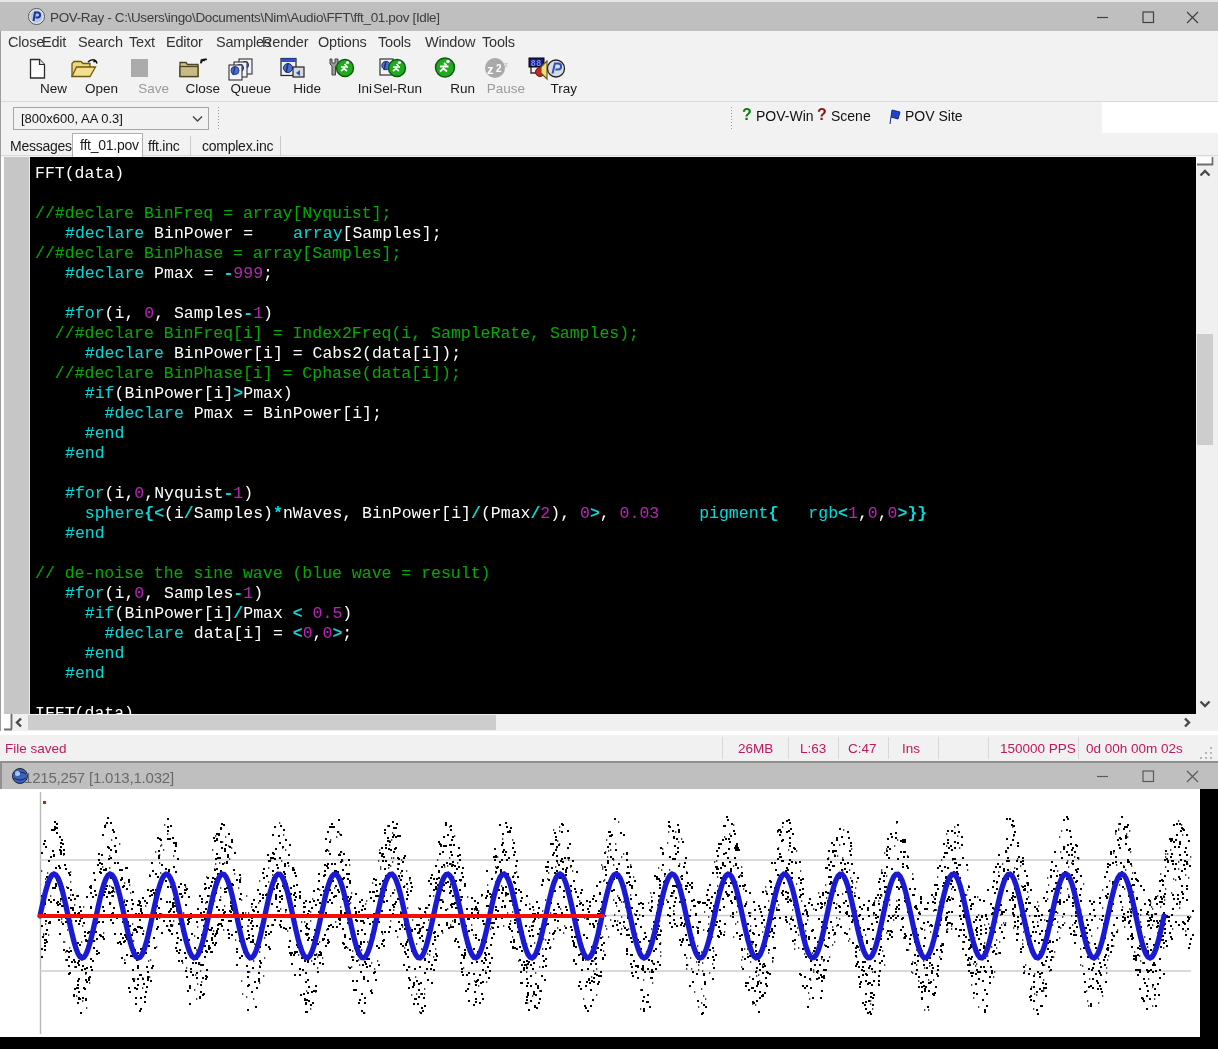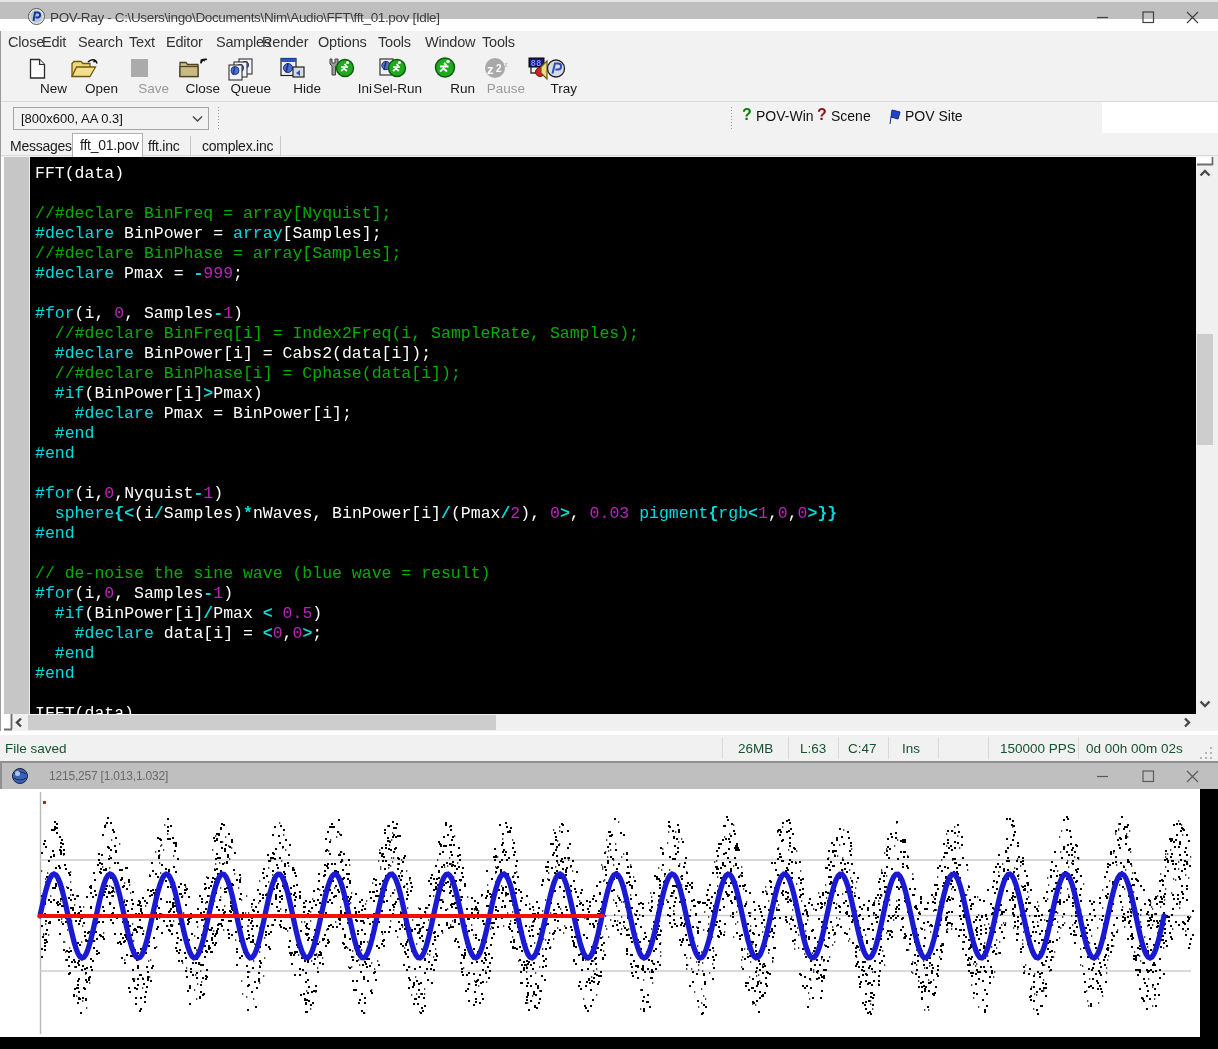--- a/index.html
+++ b/index.html
@@ -1,20 +1,20 @@
 <!DOCTYPE html>
 <html><head>
 <meta charset="utf-8">
 <style>
   html,body{margin:0;padding:0;width:1218px;height:1049px;overflow:hidden;background:#fff;}
   body{font-family:"Liberation Sans",sans-serif;position:relative;}
   .abs{position:absolute;}
   
   #topedge{left:0;top:0;width:1218px;height:2px;background:#e5e5e5;}
-  #titlebar{left:0;top:2px;width:1218px;height:17px;background:#bfbfbf;}
+  #titlebar{left:0;top:2px;width:1218px;height:29px;background:#bfbfbf;}
   #title-text{left:50px;top:8px;font-size:13.5px;letter-spacing:-0.35px;color:#3c3c3c;white-space:pre;}
   
   #menubar{left:0;top:31px;width:1218px;height:24px;background:#f2f2f2;font-size:14.5px;color:#333;letter-spacing:-0.2px;}
   #menubar span{position:absolute;top:3px;}
   
   #toolbar{left:0;top:55px;width:1218px;height:46px;background:#f2f2f2;border-bottom:1px solid #d9d9d9;}
   .tblabel{position:absolute;top:26px;font-size:13.5px;color:#1a1a1a;text-align:right;width:60px;}
   #statebox{left:1014px;top:0px;width:204px;height:46px;border-left:1px solid #d9d9d9;font-size:13px;color:#111;}
   #progress{position:absolute;left:5px;top:29px;width:190px;height:13px;background:#e9e9e9;border:1px solid #bdbdbd;}
   
@@ -30,40 +30,40 @@
   #tabbar{left:0;top:133px;width:1218px;height:24px;background:#f2f2f2;font-size:14px;color:#1a1a1a;letter-spacing:-0.25px;}
   .tab{position:absolute;top:3px;height:20px;border-right:1px solid #c9c9c9;}
   .tab .tx{position:absolute;top:2px;}
   #tab-active{position:absolute;left:72px;top:0px;width:71px;height:24px;background:#fff;border:1px solid #b0b0b0;border-bottom:none;box-sizing:border-box;}
   #tab-active .tx{position:absolute;left:7px;top:3px;text-align:center;}
   
   #edleft{left:0;top:157px;width:4px;height:557px;background:#fdfdfd;}
   #gutter{left:4px;top:157px;width:25px;height:557px;background:#c6c6c6;border-right:1px solid #e8e8e8;}
   #editor{left:30px;top:157px;width:1166px;height:557px;background:#000;overflow:hidden;}
   #code{position:absolute;left:5px;top:7px;font-family:"Liberation Mono",monospace;font-size:16.5px;line-height:20px;color:#fff;white-space:pre;}
-  .k{color:#00dcdc;}
+  .k{color:#00dcdc;margin-left:30px;}
   .o{color:#00dcdc;font-weight:bold;}
   .c{color:#00ad00;}
   .n{color:#bb22bb;}
   
   #vsb{left:1196px;top:157px;width:18px;height:557px;background:#f0f0f0;}
   #vsb-edge{left:1214px;top:157px;width:4px;height:557px;background:#f0f0f0;}
   #vsplit{left:1196px;top:157px;width:18px;height:7px;background:#fdfdfd;}
   #vthumb{left:1197px;top:334px;width:16px;height:111px;background:#cdcdcd;}
   #hsb{left:10px;top:714px;width:1186px;height:17px;background:#f0f0f0;}
   #hthumb{left:28px;top:715px;width:468px;height:15px;background:#cdcdcd;}
   #hcorner{left:1196px;top:714px;width:22px;height:17px;background:#f0f0f0;}
   
-  #statusbar{left:0;top:735px;width:1218px;height:26px;background:#f1f1f1;font-size:13.5px;color:#14532d;text-decoration:underline;}
+  #statusbar{left:0;top:735px;width:1218px;height:26px;background:#f1f1f1;font-size:13.5px;color:#be185d;text-decoration:underline;}
   #statusbar .seg{position:absolute;top:6px;}
   .segline{position:absolute;top:2px;width:1px;height:22px;background:#d8d8d8;}
   #mainborder{left:0;top:761px;width:1218px;height:2px;background:#8f8f8f;}
   
   #title2{left:0;top:763px;width:1218px;height:26px;background:#bfbfbf;}
-  #title2-text{left:49px;top:6px;font-size:12px;letter-spacing:-0.2px;color:#6a6a6a;text-align:center;}
+  #title2-text{left:24px;top:6px;font-size:15px;letter-spacing:-0.2px;color:#6a6a6a;text-align:center;}
   #renderarea{left:0;top:789px;width:1218px;height:260px;background:#000;}
 </style>
 </head>
 <body>
 <div class="abs" id="topedge"></div>
 <div class="abs" id="titlebar">
   <svg class="abs" style="left:28px;top:6px" width="17" height="17" viewBox="0 0 17 17">
     <circle cx="8.5" cy="8.5" r="8" fill="#e8e8ee" stroke="#555" stroke-width="1"></circle>
     <circle cx="8.5" cy="8.5" r="6.2" fill="#b9c4d6"></circle>
     <path d="M5.5 13 L7 4.5 L10 4.5 A2.6 2.6 0 0 1 10 9.6 L7.6 9.6" fill="none" stroke="#1536a0" stroke-width="2"></path>

